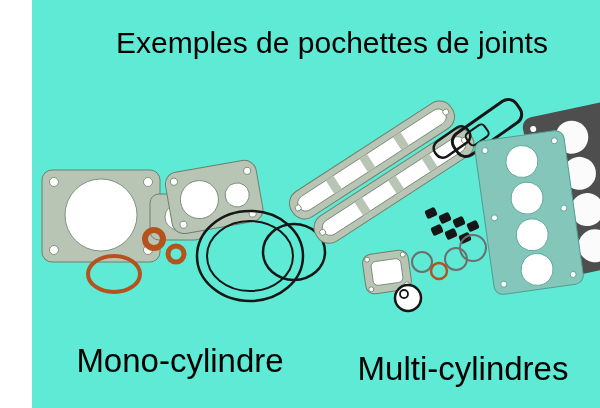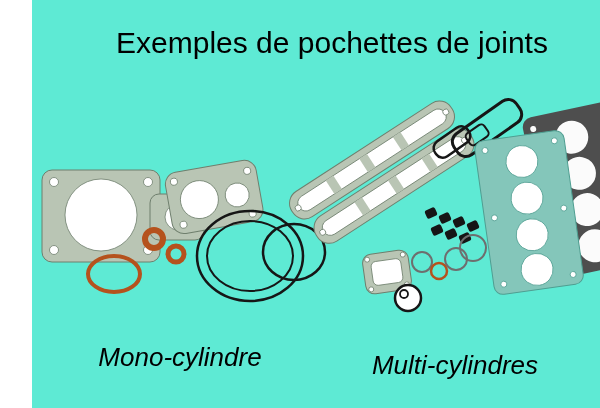--- a/index.html
+++ b/index.html
@@ -5,24 +5,24 @@
   html,body{margin:0;padding:0;background:#fff;}
   .stage{
     position:relative;width:600px;height:408px;background:#5eead4;
     overflow:hidden;font-family:"Liberation Sans",sans-serif;color:#000;margin-left:32px;
   }
   .title{
     position:absolute;top:4px;left:0;width:600px;text-align:center;
     font-size:30px;line-height:38px;font-weight:400;letter-spacing:0;
   }
   .caption{
-    position:absolute;font-size:26px;font-weight:400;text-align:center;white-space:nowrap;font-style:italic;
+    position:absolute;font-size:33px;font-weight:400;text-align:center;white-space:nowrap;
   }
   .caption.mono{left:38px;top:342px;width:220px;}
-  .caption.multi{left:292px;top:350px;width:262px;text-align:center;}
+  .caption.multi{left:300px;top:350px;width:262px;text-align:center;}
   .art{position:absolute;left:0;top:0;}
 
   .g-fill{fill:var(--gasket-green);stroke:var(--gasket-outline);stroke-width:1;}
   .hole{fill:#ffffff;stroke:var(--gasket-outline);stroke-width:0.8;}
   .bar{fill:var(--gasket-green);stroke:none;}
   .inner-cut{fill:#ffffff;stroke:var(--gasket-outline);stroke-width:0.8;}
   .teal-fill{fill:var(--gasket-teal);stroke:var(--teal-outline);stroke-width:1;}
   .teal-hole{fill:#ffffff;stroke:var(--teal-outline);stroke-width:0.8;}
   .dark-fill{fill:var(--gasket-dark);stroke:none;}
   .dark-hole{fill:#fbfbfb;stroke:none;}

